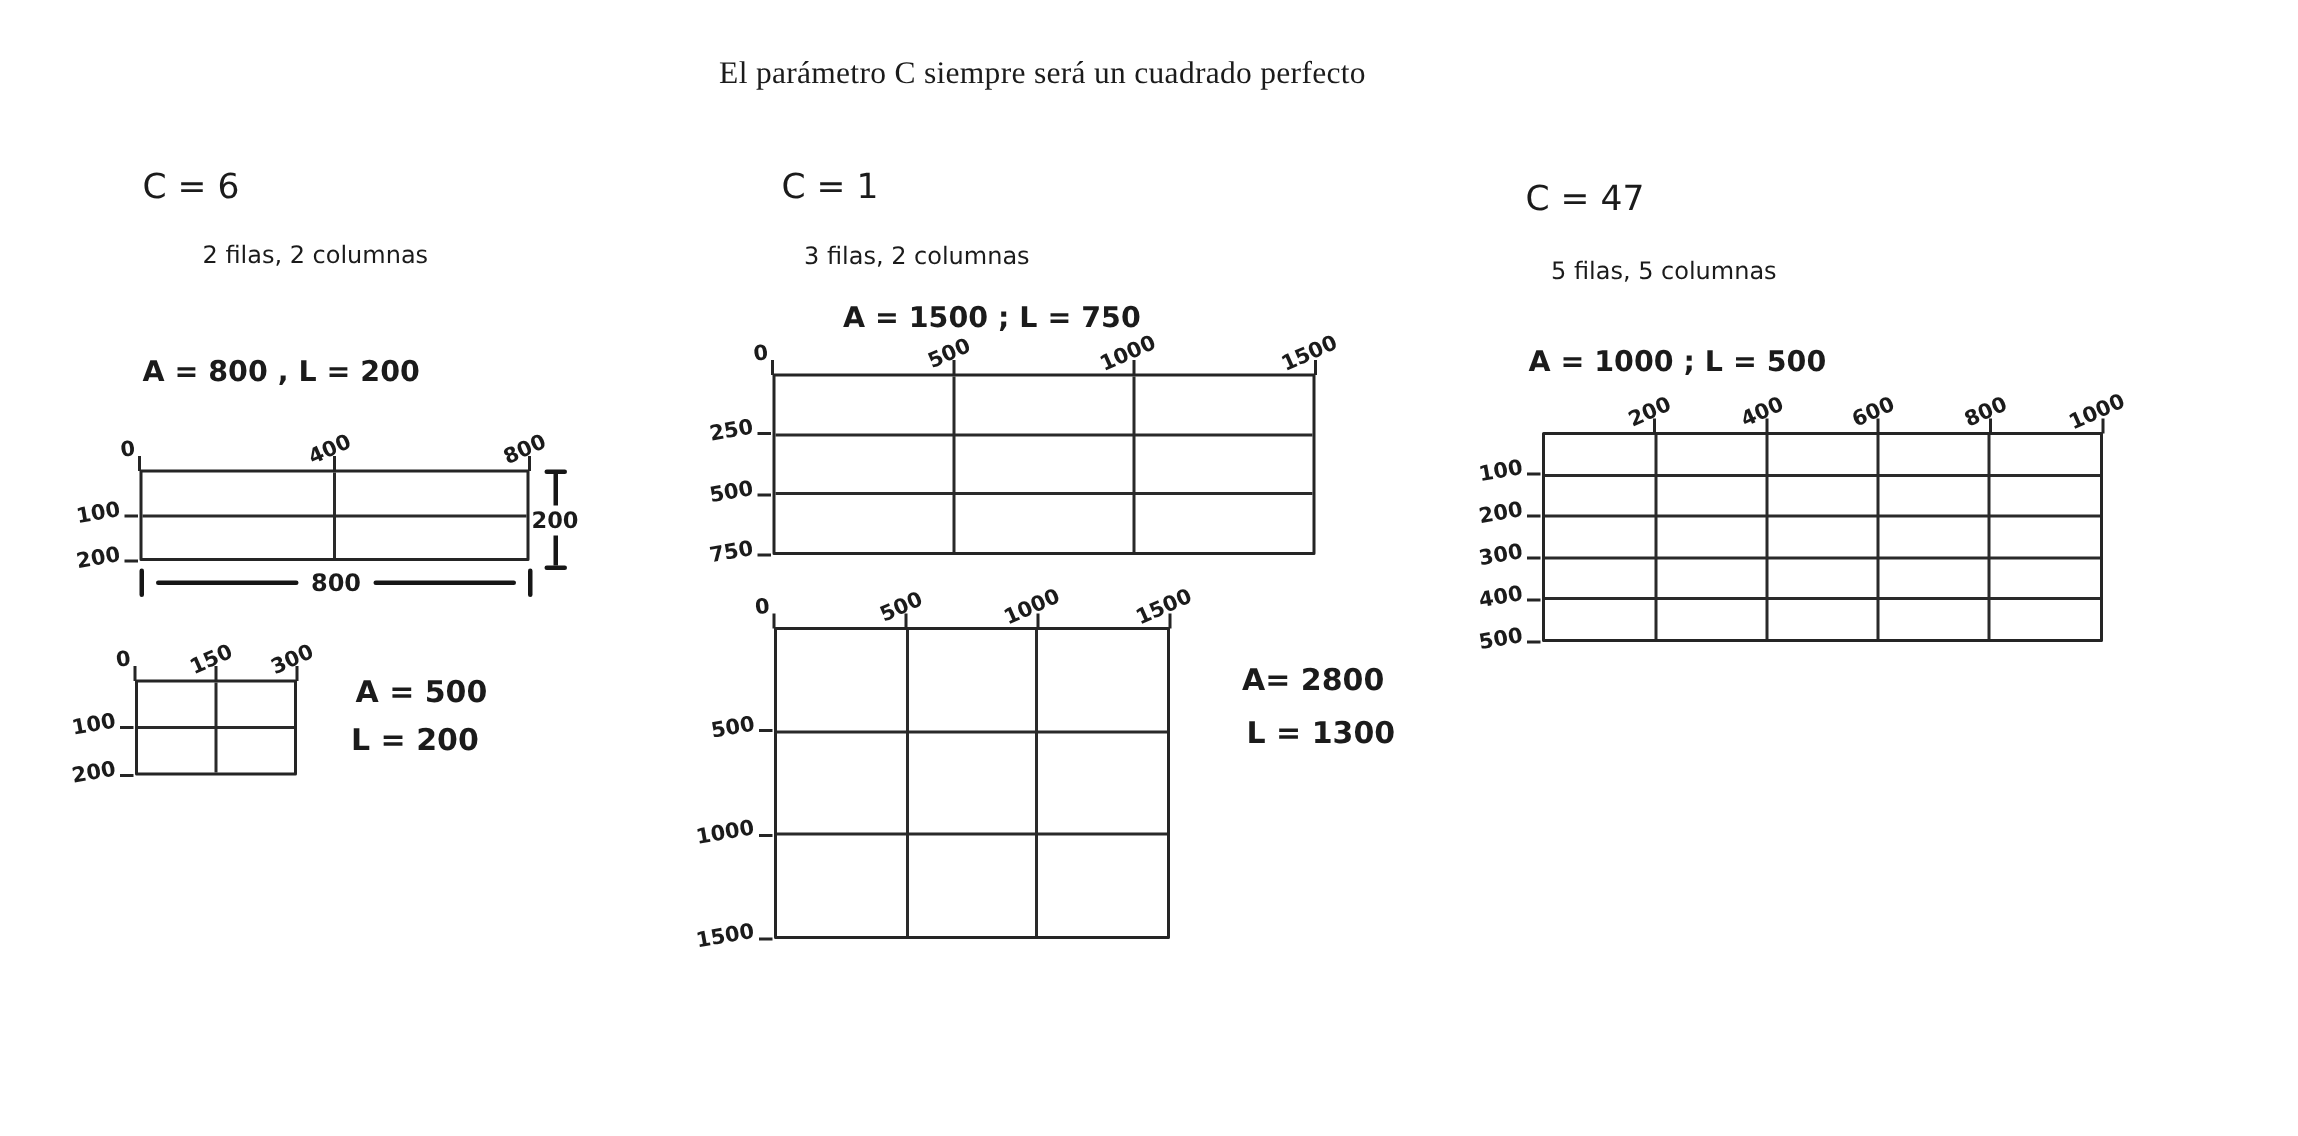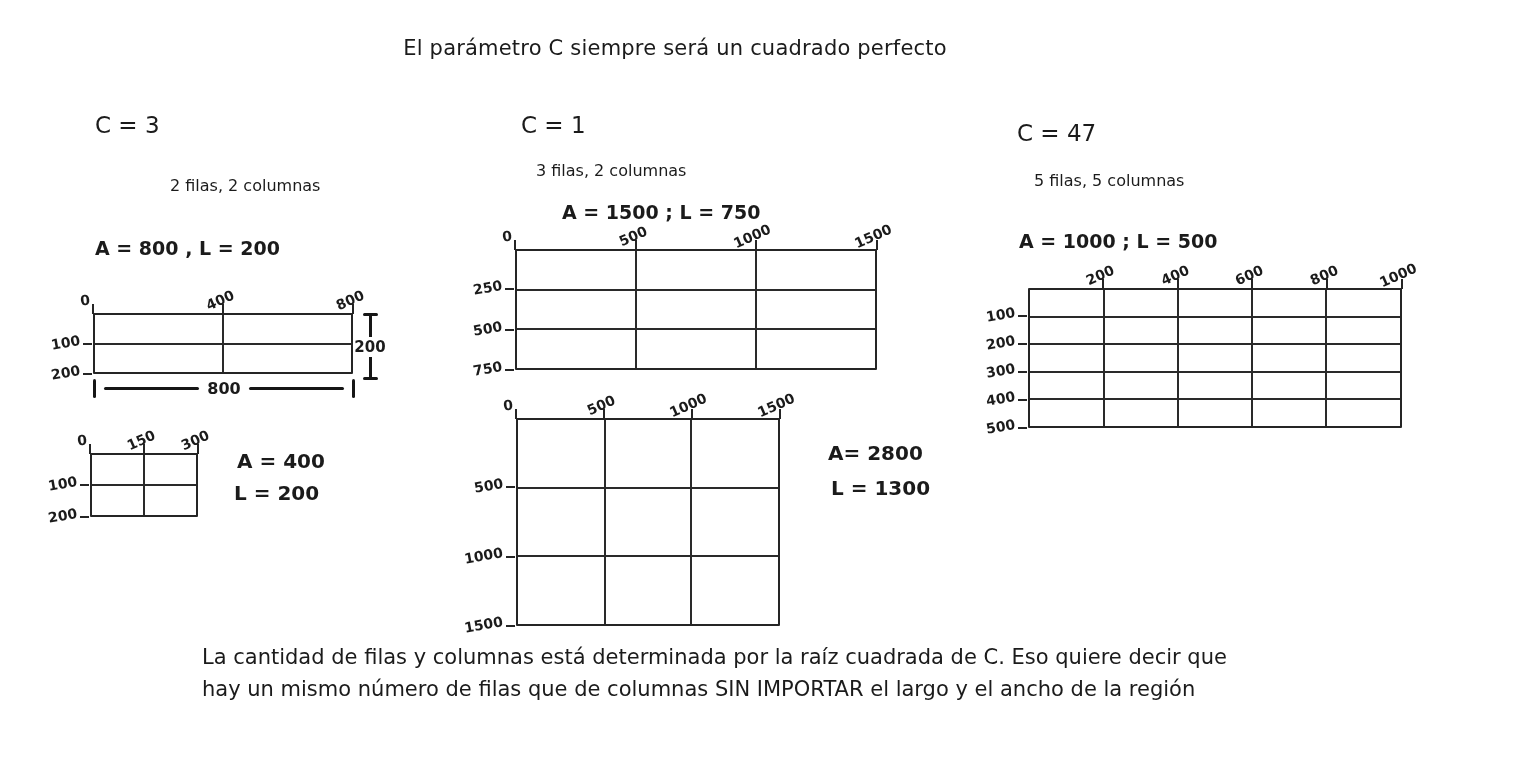--- a/index.html
+++ b/index.html
@@ -41,24 +41,24 @@
   .hmeasure{position:absolute;display:flex;align-items:center;height:20px;}
   .hm-cap{width:3px;height:19px;background:#161616;border-radius:2px;}
   .hm-stem{height:3px;flex:1;background:#161616;border-radius:2px;margin:0 8px;}
   .hm-label{font-size:16px;font-weight:700;}
 </style>
 </head>
 <body>
 
 <div id="canvas">
 
-  <div class="abs title" style="left:330px;top:36px;width:690px;">El parámetro C siempre será un cuadrado perfecto</div>
-
-  <div class="abs heading" style="left:95px;top:112px;">C = 3</div>
-  <div class="abs subheading" style="left:135px;top:176px;margin-left:35px;">2 filas, 2 columnas</div>
+  <div class="abs title" style="left:350px;top:36px;width:690px;font-family:Liberation Serif, serif;">El parámetro C siempre será un cuadrado perfecto</div>
+
+  <div class="abs heading" style="left:95px;top:112px;">C = 6</div>
+  <div class="abs subheading" style="left:135px;top:160px;">2 filas, 2 columnas</div>
   <div class="abs params" style="left:95px;top:237px;text-align:center;">A = 800 ,   L = 200</div>
 
   <div class="grid-figure" style="left:93px;top:313px;width:260px;height:61px;">
       <div class="grid-box">
         <div class="vline" style="left: 50%;"></div>
         <div class="hline" style="top: 50%;"></div>
       </div>
       <div class="xtick" style="left: 0%;"></div>
       <div class="xlab upright" style="left: 0%;">0</div>
       <div class="xtick" style="left: 50%;"></div>
@@ -96,21 +96,21 @@
       <div class="xlab upright" style="left: 0%;">0</div>
       <div class="xtick" style="left: 50%;"></div>
       <div class="xlab" style="left: 50%;">150</div>
       <div class="xtick" style="left: 100%;"></div>
       <div class="xlab" style="left: 100%;">300</div>
       <div class="ytick" style="top: 50%;"></div>
       <div class="ylab" style="top: 50%;">100</div>
       <div class="ytick" style="top: 100%;"></div>
       <div class="ylab" style="top: 100%;">200</div>
     </div>
-  <div class="abs sidelabel" style="left:237px;top:449px;">A = 400</div>
+  <div class="abs sidelabel" style="left:237px;top:449px;">A = 500</div>
   <div class="abs sidelabel" style="left:234px;top:481px;">L = 200</div>
 
   <div class="abs heading" style="left:521px;top:112px;">C = 1</div>
   <div class="abs subheading" style="left:536px;top:161px;">3 filas, 2 columnas</div>
   <div class="abs params" style="left:562px;top:201px;">A = 1500 ;   L = 750</div>
 
   <div class="grid-figure" style="left:515px;top:249px;width:362px;height:121px;">
       <div class="grid-box">
         <div class="vline" style="left: 33.3333%;"></div>
         <div class="vline" style="left: 66.6667%;"></div>
@@ -188,16 +188,14 @@
       <div class="ytick" style="top: 40%;"></div>
       <div class="ylab" style="top: 40%;">200</div>
       <div class="ytick" style="top: 60%;"></div>
       <div class="ylab" style="top: 60%;">300</div>
       <div class="ytick" style="top: 80%;"></div>
       <div class="ylab" style="top: 80%;">400</div>
       <div class="ytick" style="top: 100%;"></div>
       <div class="ylab" style="top: 100%;">500</div>
     </div>
 
-  <div class="abs footer-line" style="left:202px;top:645px;">La cantidad de filas y columnas está determinada por la raíz cuadrada de C. Eso quiere decir que</div>
-  <div class="abs footer-line" style="left:202px;top:677px;">hay un mismo número de filas que de columnas SIN IMPORTAR el largo y el ancho de la región</div>
 
 </div>
 
 </body></html>

